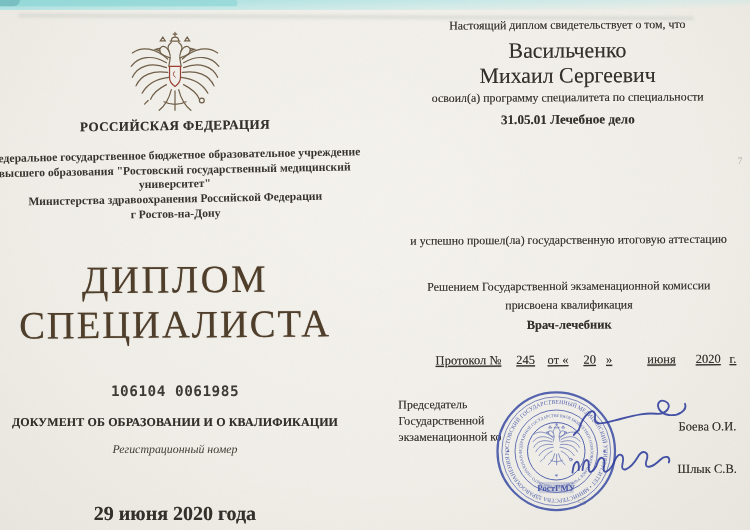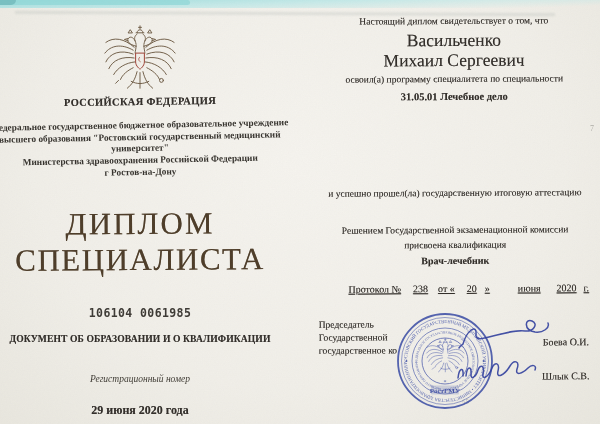--- a/index.html
+++ b/index.html
@@ -25,24 +25,24 @@
 
   
   .col-left{left:0;top:0;width:280px;height:424px;}
   .emblem{left:101px;top:21px;}
   .rf-caption{top:96px;font-size:10.5px;font-weight:bold;letter-spacing:.3px;transform:rotate(-.8deg);}
   .inst{top:120px;font-size:9.3px;font-weight:bold;line-height:11.7px;transform:rotate(-1.1deg);color:#33302b;width:300px;left:-10px;text-align:center;}
   .title1{top:206px;font-size:31px;letter-spacing:2px;color:#4b3a26;text-shadow:0 0 .6px rgba(75,58,38,.6);transform:rotate(-.4deg);}
   .title2{top:242px;font-size:31px;letter-spacing:1.5px;color:#4b3a26;text-shadow:0 0 .6px rgba(75,58,38,.6);transform:rotate(-.4deg);}
   .serial{top:306px;font-family:"DejaVu Sans Mono",monospace;font-size:11.5px;font-weight:bold;letter-spacing:.4px;color:#3a3732;}
   .doctype{top:333px;font-size:9.6px;font-weight:bold;letter-spacing:.1px;}
-  .reg-label{top:355px;font-style:italic;font-size:9.5px;color:#3c3831;margin-top:19px;}
+  .reg-label{top:355px;font-style:italic;font-size:9.5px;color:#3c3831;}
   .reg-value{top:369px;font-size:11px;font-weight:bold;}
   .date-label{top:391px;font-style:italic;font-size:9.5px;color:#3c3831;}
-  .date-value{top:403px;font-size:12px;font-weight:bold;}
+  .date-value{top:403px;font-size:16px;font-weight:bold;}
 
   
   .col-right{left:310px;top:0;width:290px;height:424px;transform:rotate(-.35deg);}
   .intro{top:16px;font-size:9.5px;}
   .surname{top:30px;font-size:17.5px;}
   .given{top:50px;font-size:17.5px;}
   .program{top:74px;font-size:9.5px;}
   .specialty{top:91px;font-size:10.5px;font-weight:bold;}
   .attest{top:188px;font-size:9.5px;}
   .comm1{top:225px;font-size:9.5px;}
@@ -132,33 +132,33 @@
     <div class="abs ctr program ink">освоил(а) программу специалитета по специальности</div>
     <div class="abs ctr specialty ink">31.05.01 Лечебное дело</div>
 
     <div class="abs ctr attest ink">и успешно прошел(ла) государственную итоговую аттестацию</div>
     <div class="abs ctr comm1 ink">Решением Государственной экзаменационной комиссии</div>
     <div class="abs ctr comm2 ink">присвоена квалификация</div>
     <div class="abs ctr qualif ink">Врач-лечебник</div>
 
     <div class="abs protocol ink">
       <span>Протокол №</span>
-      <span class="p-num">238</span>
+      <span class="p-num">245</span>
       <span class="p-from">от «</span>
       <span class="p-day">20</span>
       <span class="p-close">»</span>
       <span class="p-month">июня</span>
       <span class="p-year">2020</span>
       <span class="p-mark">г.</span>
     </div>
 
     <div class="abs roles1 ink">
       <div>Председатель</div>
       <div>Государственной</div>
-      <div>государственное ко</div>
+      <div>экзаменационной ко</div>
     </div>
     <div class="abs name1 ink">Боева О.И.</div>
 
     <div class="abs name2 ink">Шлык С.В.</div>
   </div>
 
   <svg class="abs stamp" width="100" height="100" viewBox="0 0 100 100">
     <circle cx="50" cy="50" r="47" fill="none" stroke="#3b4da6" stroke-width="1.8"></circle>
     <circle cx="50" cy="50" r="43.5" fill="none" stroke="#3b4da6" stroke-width=".6"></circle>
     <circle cx="50" cy="50" r="33" fill="none" stroke="#3b4da6" stroke-width=".7"></circle>

